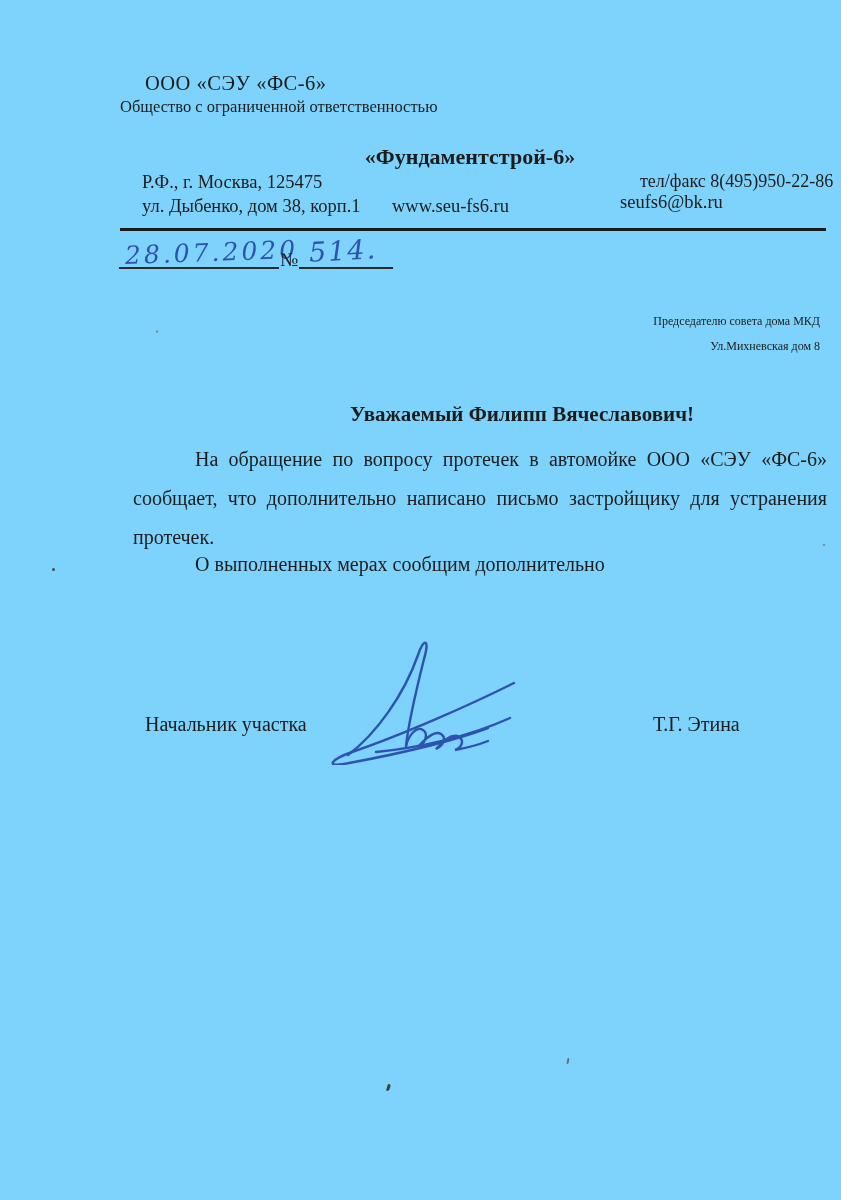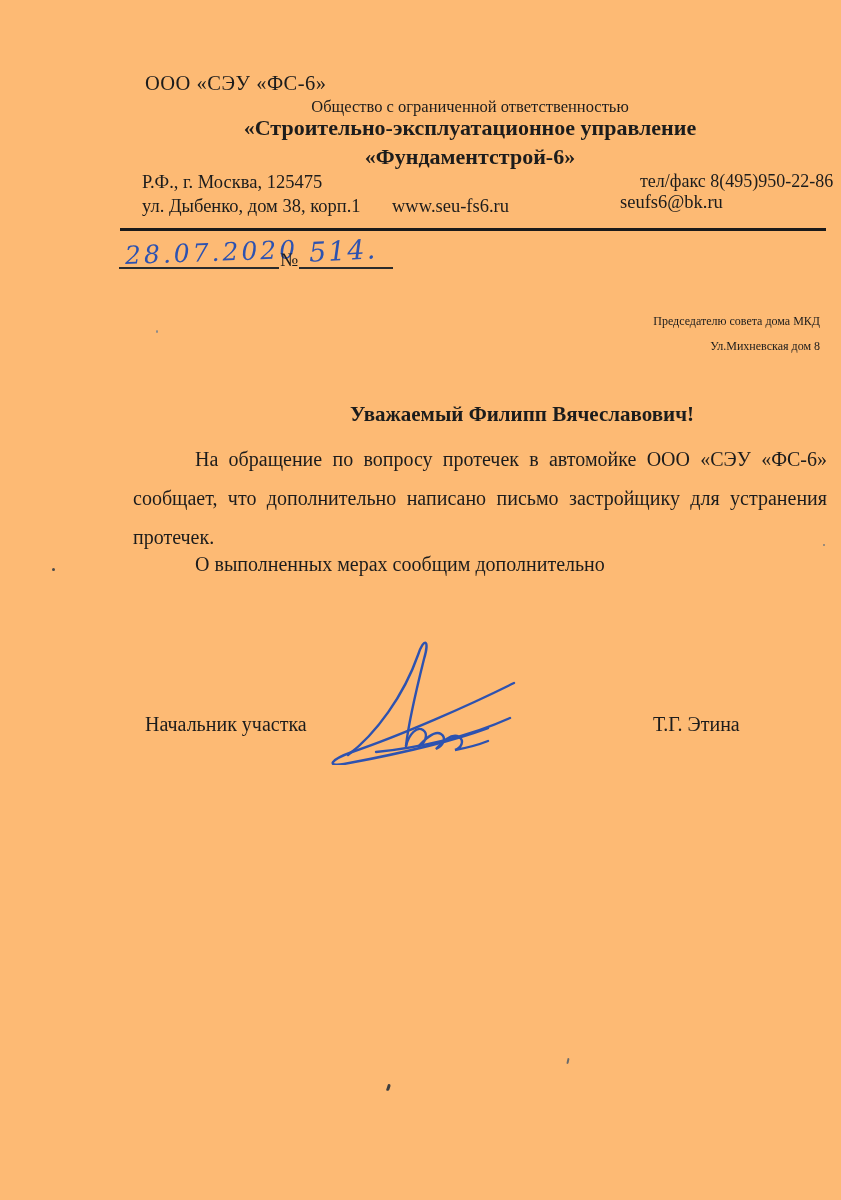--- a/index.html
+++ b/index.html
@@ -1,28 +1,28 @@
 <!DOCTYPE html>
 <html><head>
 <meta charset="utf-8">
 <style>
   html,body{margin:0;padding:0;background:#e8e8e8;}
   .page{
     position:relative;
     width:841px;height:1200px;
     margin:0 auto;
-    background:#fdba74;
+    background:#7dd3fc;
     font-family:"Liberation Serif", serif;
     color:#1c1c1c;
     overflow:hidden;
   }
   .abs{position:absolute;}
   
   .org-short{left:145px;top:72px;font-size:20.5px;letter-spacing:.5px;}
-  .org-type{left:120px;top:97px;width:700px;text-align:center;font-size:16.5px;}
+  .org-type{left:120px;top:97px;width:700px;text-align:left;font-size:16.5px;}
   .org-name1{left:120px;top:115px;width:700px;text-align:center;font-size:22px;font-weight:bold;}
   .org-name2{left:120px;top:144px;width:700px;text-align:center;font-size:22px;font-weight:bold;}
   .addr1{left:142px;top:172px;font-size:18.5px;}
   .addr2{left:142px;top:196px;font-size:18.5px;}
   .website{left:392px;top:196px;font-size:18.5px;text-align:right;}
   .phone{left:640px;top:171px;font-size:18px;}
   .email{left:620px;top:192px;font-size:18.5px;}
   .divider{left:120px;top:228px;width:706px;height:2.5px;background:#1a1a1a;}
   
   .hand{color:#2d52b0;font-style:italic;font-family:"DejaVu Serif", serif;}
@@ -50,21 +50,20 @@
   .s4{left:387px;top:1084px;width:3px;height:7px;background:#3f3f3f;border-radius:2px 3px 3px 1px;transform:rotate(18deg);}
   .s5{left:823px;top:544px;width:2px;height:2px;background:#7d7d7d;}
 </style>
 </head>
 <body>
 
 <div class="page">
 
   <div class="abs org-short">ООО «СЭУ «ФС-6»</div>
   <div class="abs org-type">Общество с ограниченной ответственностью</div>
-  <div class="abs org-name1">«Строительно-эксплуатационное управление</div>
   <div class="abs org-name2">«Фундаментстрой-6»</div>
 
   <div class="abs addr1">Р.Ф., г. Москва, 125475</div>
   <div class="abs addr2">ул. Дыбенко, дом 38, корп.1</div>
   <div class="abs website">www.seu-fs6.ru</div>
   <div class="abs phone">тел/факс 8(495)950-22-86</div>
   <div class="abs email">seufs6@bk.ru</div>
 
   <div class="abs divider"></div>
 

